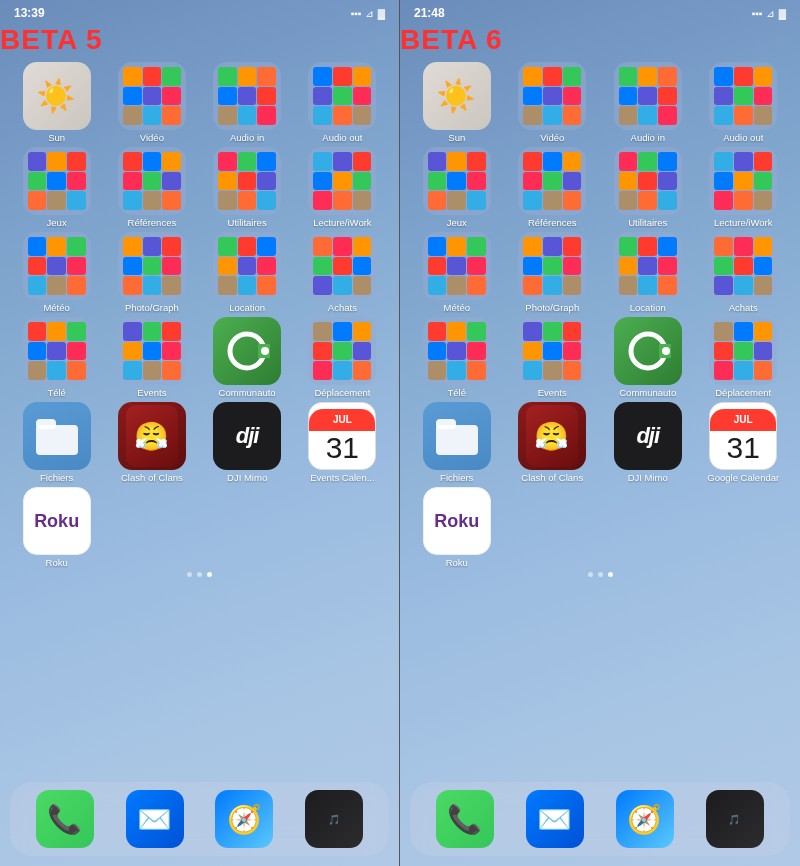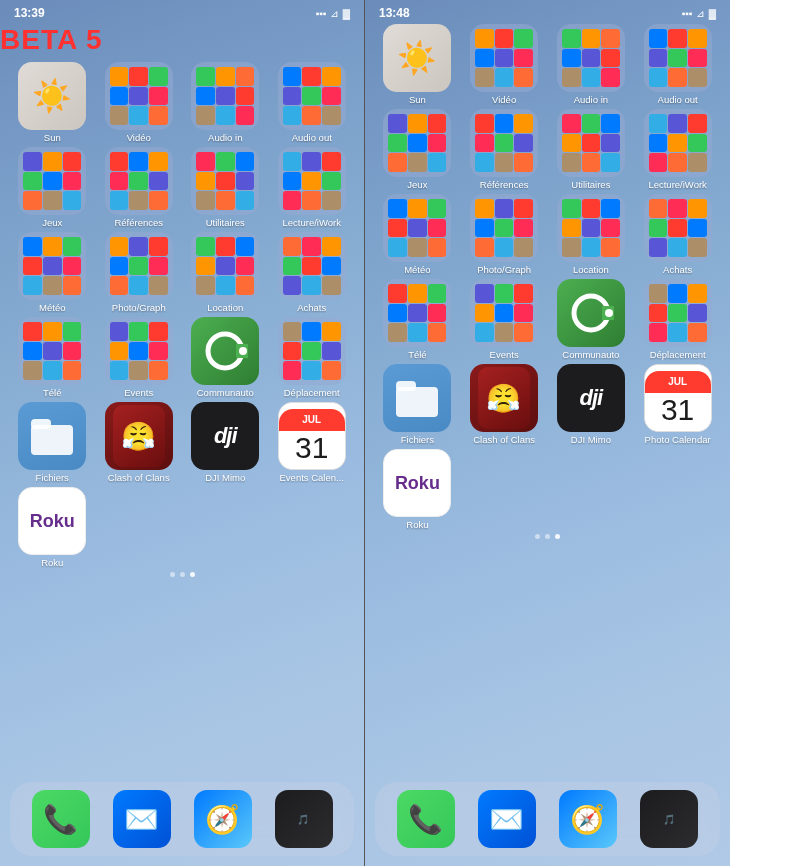--- a/index.html
+++ b/index.html
@@ -5,21 +5,21 @@
     * { margin: 0; padding: 0; box-sizing: border-box; }
     body {
       width: 800px;
       height: 866px;
       overflow: hidden;
       font-family: -apple-system, BlinkMacSystemFont, 'SF Pro Display', sans-serif;
       display: flex;
     }
 
     .phone-screen {
-      width: 365px;
+      width: 400px;
       height: 866px;
       position: relative;
       background: linear-gradient(160deg, #6b8cba 0%, #7a9fc9 20%, #8aafd4 40%, #9bbce0 60%, #a8c5e4 80%, #b0c9e6 100%);
       overflow: hidden;
     }
 
     .phone-screen.left { border-right: 1px solid #555; }
 
     
     .status-bar {
@@ -494,28 +494,29 @@
     </div>
     <div class="dock-icon music-dock-icon">
       <span style="font-size:10px; color:#fff; font-weight:700;">🎵</span>
     </div>
   </div>
 </div>
 
 <div class="phone-screen right">
 
   <div class="status-bar">
-    <span class="status-time">13:48</span>
+    <span class="status-time">21:48</span>
     <div class="status-icons">
       <span>▪▪▪</span>
       <span>⊿</span>
       <span>▓</span>
     </div>
   </div>
 
+  <div class="beta-title">BETA 6</div>
 
   <div class="app-grid" id="right-grid">
   <div class="app-item">
         <div class="app-icon" style="background: linear-gradient(135deg, rgb(224, 219, 214), rgb(204, 198, 192));">
           <div style="width: 50px; height: 50px; display: flex; align-items: center; justify-content: center; font-size: 32px;">☀️</div>
         </div>
         <div class="app-label">Sun</div>
       </div>
       <div class="app-item">
         <div class="app-icon folder">
@@ -774,21 +775,21 @@
       </div>
       <div class="app-item">
         <div class="app-icon" style="background: white; border: 1px solid rgb(221, 221, 221);">
           <div style="width: 100%; height: 100%; display: flex; flex-direction: column; align-items: center; justify-content: center; background: white; border-radius: 14px;">
             <div style="width: 100%; background: rgb(255, 59, 48); border-radius: 14px 14px 0px 0px; height: 22px; display: flex; align-items: center; justify-content: center;">
               <span style="color: white; font-size: 10px; font-weight: 700;">JUL</span>
             </div>
             <div style="font-size: 30px; font-weight: 200; color: rgb(28, 28, 30); line-height: 1.1;">31</div>
           </div>
         </div>
-        <div class="app-label">Photo Calendar</div>
+        <div class="app-label">Google Calendar</div>
       </div>
       <div class="app-item">
         <div class="app-icon" style="background: white; border: 1px solid rgb(238, 238, 238);">
           <div style="font-size: 18px; font-weight: 900; color: rgb(102, 45, 140); font-family: sans-serif;">Roku</div>
         </div>
         <div class="app-label">Roku</div>
       </div>
       <div class="app-item"></div>
       <div class="app-item"></div>
       <div class="app-item"></div>

